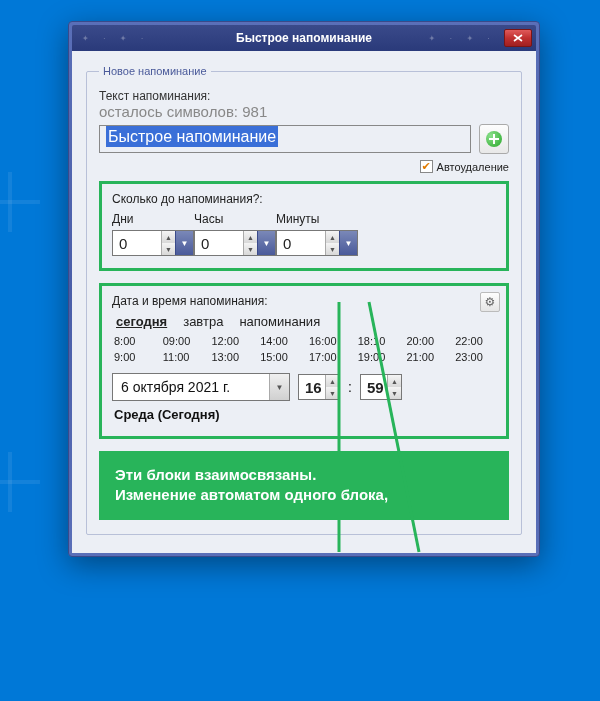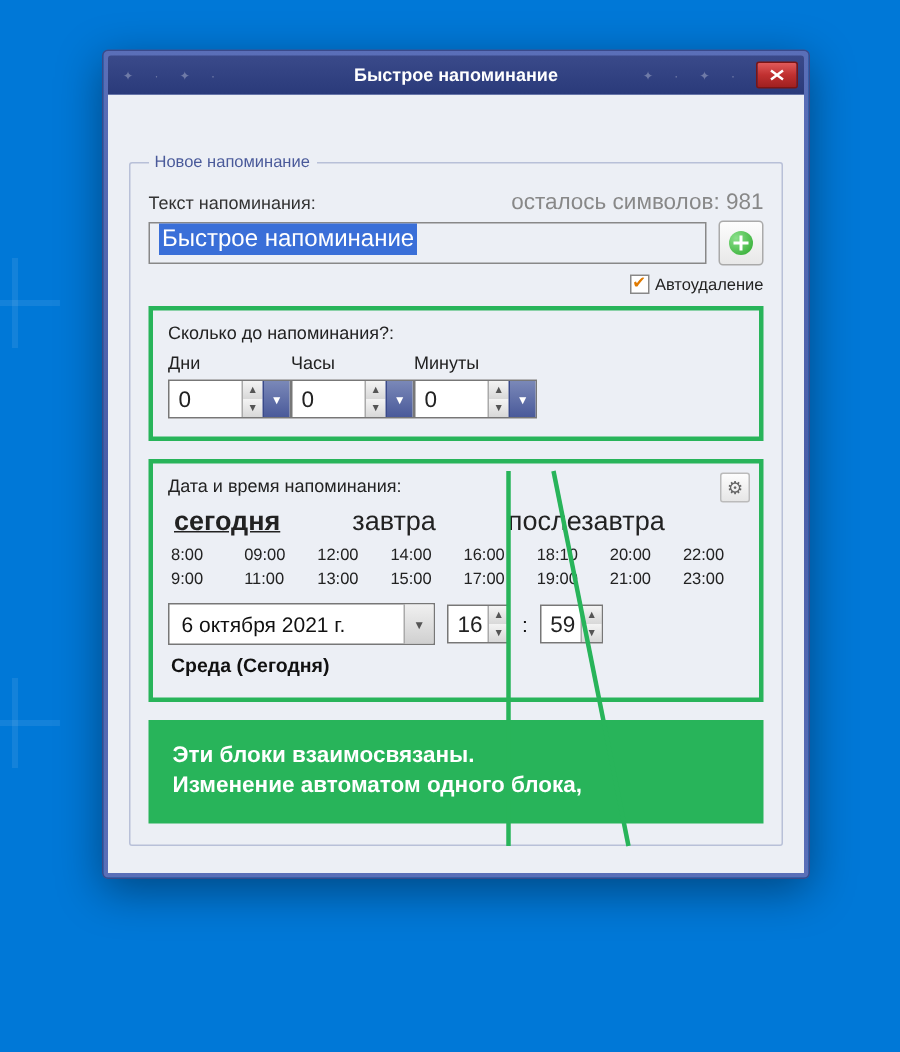--- a/index.html
+++ b/index.html
@@ -9,21 +9,21 @@
     width: 600px; height: 701px;
     position: relative;
     overflow: hidden;
   }
   .wallpaper-cross { position: absolute; background: rgba(255,255,255,0.08); }
   .wc-h { width: 60px; height: 4px; }
   .wc-v { width: 4px; height: 60px; }
 
   .window {
     position: absolute;
-    left: 68px; top: 33px;
+    left: 68px; top: 21px;
     width: 472px;
     background: linear-gradient(180deg, #5a6fb8 0%, #4a5ea8 50%, #5a6fb8 100%);
     border: 1px solid #3a4a8a;
     border-radius: 4px;
     box-shadow: 0 8px 30px rgba(0,0,0,0.4);
     padding: 3px;
   }
   .titlebar {
     height: 26px;
     display: flex;
@@ -56,25 +56,24 @@
   .content {
     background: #eceff5;
     padding: 14px 14px 18px 14px;
   }
   fieldset.main {
     border: 1px solid #b8c0d8;
     border-radius: 2px;
     padding: 10px 12px 14px 12px;
     font-size: 11px;
     color: #4a5a9a;
-    margin-top: 25px;
   }
   fieldset.main > legend { padding: 0 4px; color: #4a5a9a; font-size: 11px; }
 
-  .row-label { display: flex; justify-content: space-between; align-items: baseline; margin: 2px 0 4px 0; }
+  .row-label { display: flex; justify-content: space-between; align-items: baseline; margin: 2px 0 4px 0; flex-direction: column; }
   .lbl { font-size: 12px; color: #333; }
   .char-left { font-size: 15px; color: #888; }
 
   .text-row { display: flex; align-items: center; gap: 8px; }
   .text-input {
     flex: 1;
     height: 28px;
     border: 1px solid #888;
     padding: 2px 6px;
     font-size: 16px;
@@ -130,35 +129,35 @@
     background:linear-gradient(180deg,#7a88b8,#4a5a9a);
     display:flex;align-items:center;justify-content:center;
     color:#fff;font-size:8px;cursor:pointer;
     border-left:1px solid #3a4a8a;
   }
 
   .gear-btn { position:absolute; right:6px; top:6px; width:20px;height:20px;
     border:1px solid #bbb;border-radius:2px;background:linear-gradient(180deg,#fdfdfd,#e6e6e6);
     display:flex;align-items:center;justify-content:center;cursor:pointer;color:#666;font-size:12px;}
 
-  .day-tabs { display:flex; gap: 48px; margin: 6px 4px 6px 4px; font-size:18px; }
+  .day-tabs { display:flex; gap: 16px; margin: 6px 4px 6px 4px; font-size:13px; }
   .day-tab { color:#222; cursor:pointer; }
   .day-tab.sel { font-weight:700; text-decoration: underline; }
 
   .time-grid { display:grid; grid-template-columns: repeat(8, 1fr); gap: 4px 10px; margin: 0 2px 10px 2px; font-size:11px; color:#222;}
   .time-grid span { cursor:pointer; }
 
   .dt-row { display:flex; align-items:center; gap:8px; margin-bottom:6px;}
   .date-drop {
     display:flex;align-items:center;height:28px;border:1px solid #777;background:#fff;
   }
   .date-field { padding:0 8px; font-size:14px; color:#111; width:156px;}
   .date-arrow { width:20px;height:100%;background:linear-gradient(180deg,#f0f0f0,#d0d0d0);
     border-left:1px solid #aaa;display:flex;align-items:center;justify-content:center;font-size:8px;color:#555;cursor:pointer;}
-  .hm-spin .spin-field { width:26px; font-weight:400;}
+  .hm-spin .spin-field { width:26px; font-weight:700;}
   .colon { font-size:14px;color:#111;}
   .weekday { font-size:13px; font-weight:700; color:#111; margin-top:4px; margin-left:2px;}
 
   .green-lines { position:absolute; pointer-events:none; }
 
   .callout {
     background:#28b45a; color:#fff; font-weight:700;
     font-size:15px; line-height:1.35;
     padding: 14px 16px; margin-top: 12px;
   }
@@ -245,21 +244,21 @@
       </div>
 
       <div class="green-box datebox">
         <div class="gear-btn">
           <span>⚙</span>
         </div>
         <div class="gb-title">Дата и время напоминания:</div>
         <div class="day-tabs">
           <span class="day-tab sel">сегодня</span>
           <span class="day-tab">завтра</span>
-          <span class="day-tab">послезавтра</span>
+          <span class="day-tab">напоминания</span>
         </div>
         <div class="time-grid">
           <span>8:00</span>
           <span>09:00</span>
           <span>12:00</span>
           <span>14:00</span>
           <span>16:00</span>
           <span>18:10</span>
           <span>20:00</span>
           <span>22:00</span>

